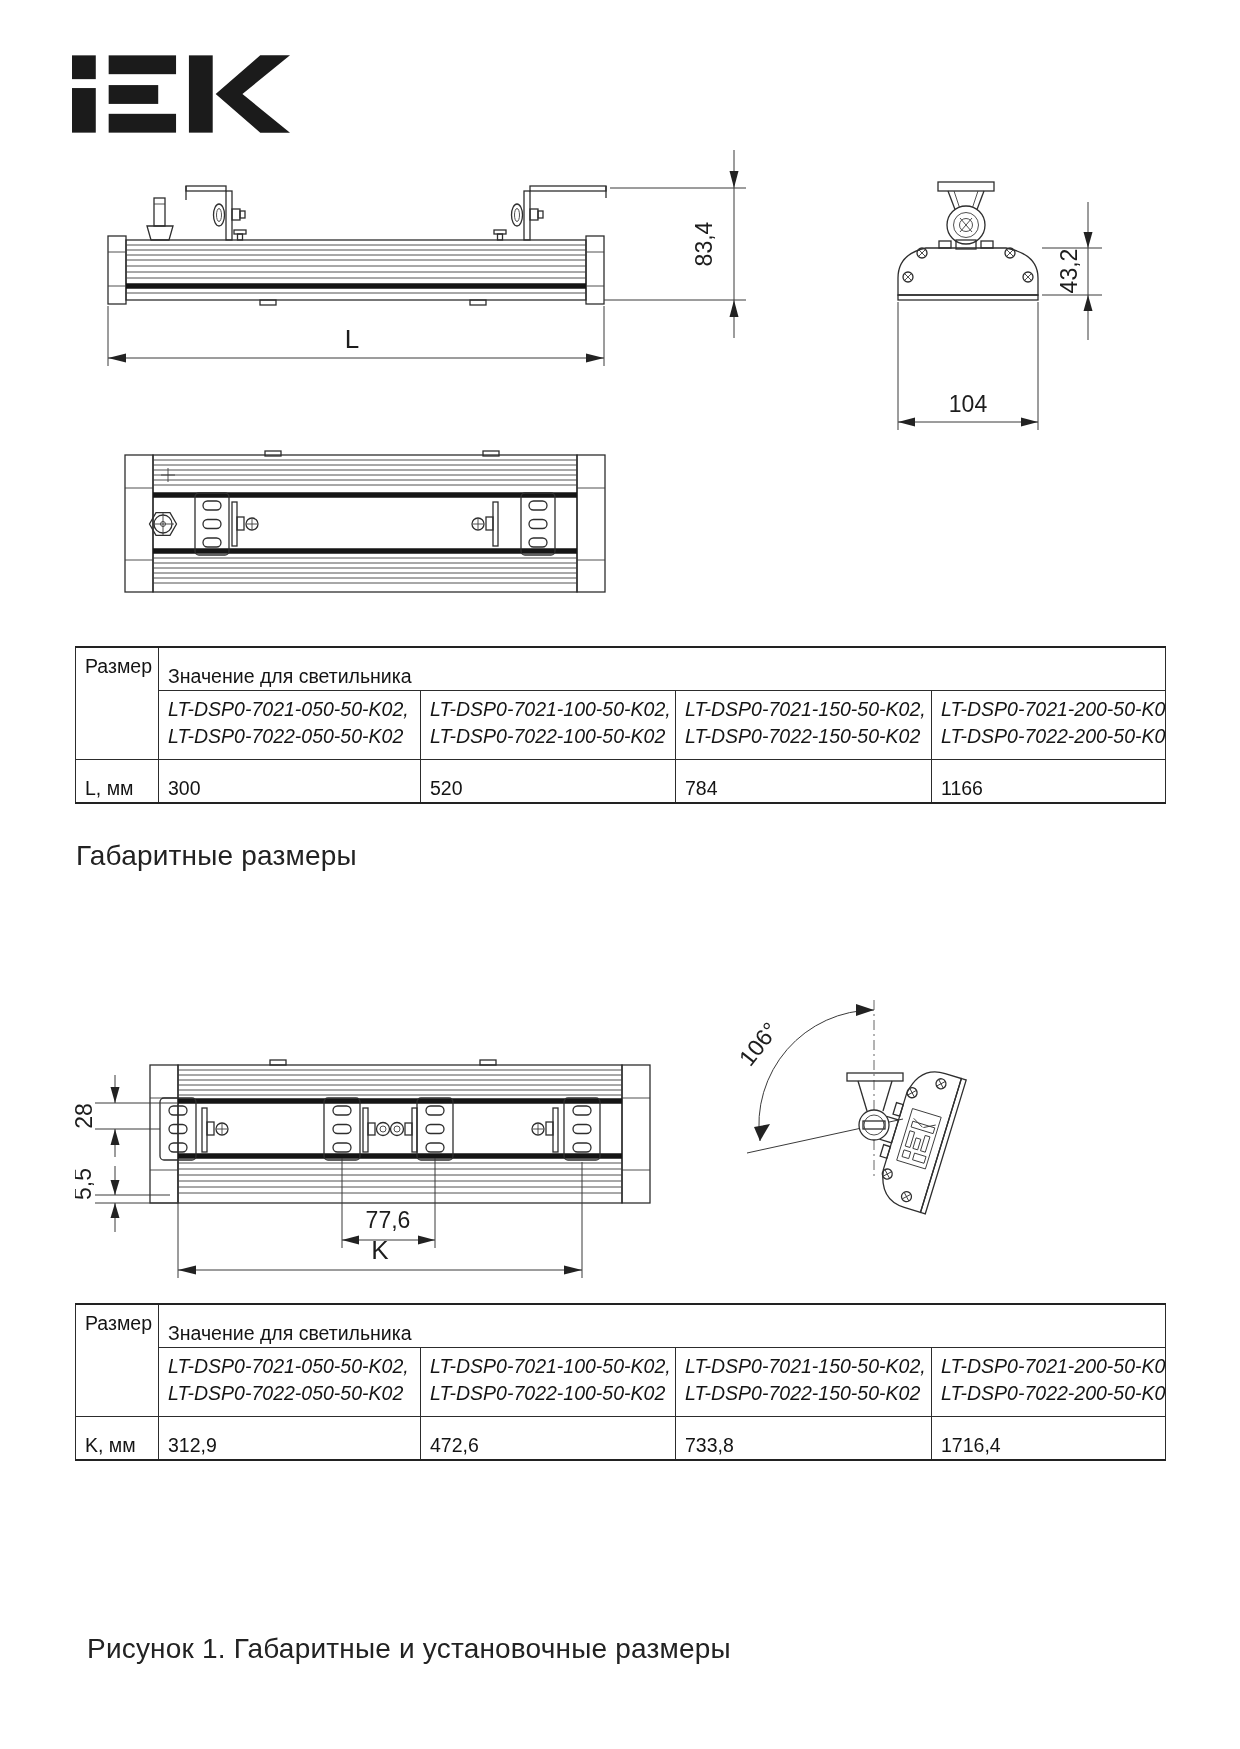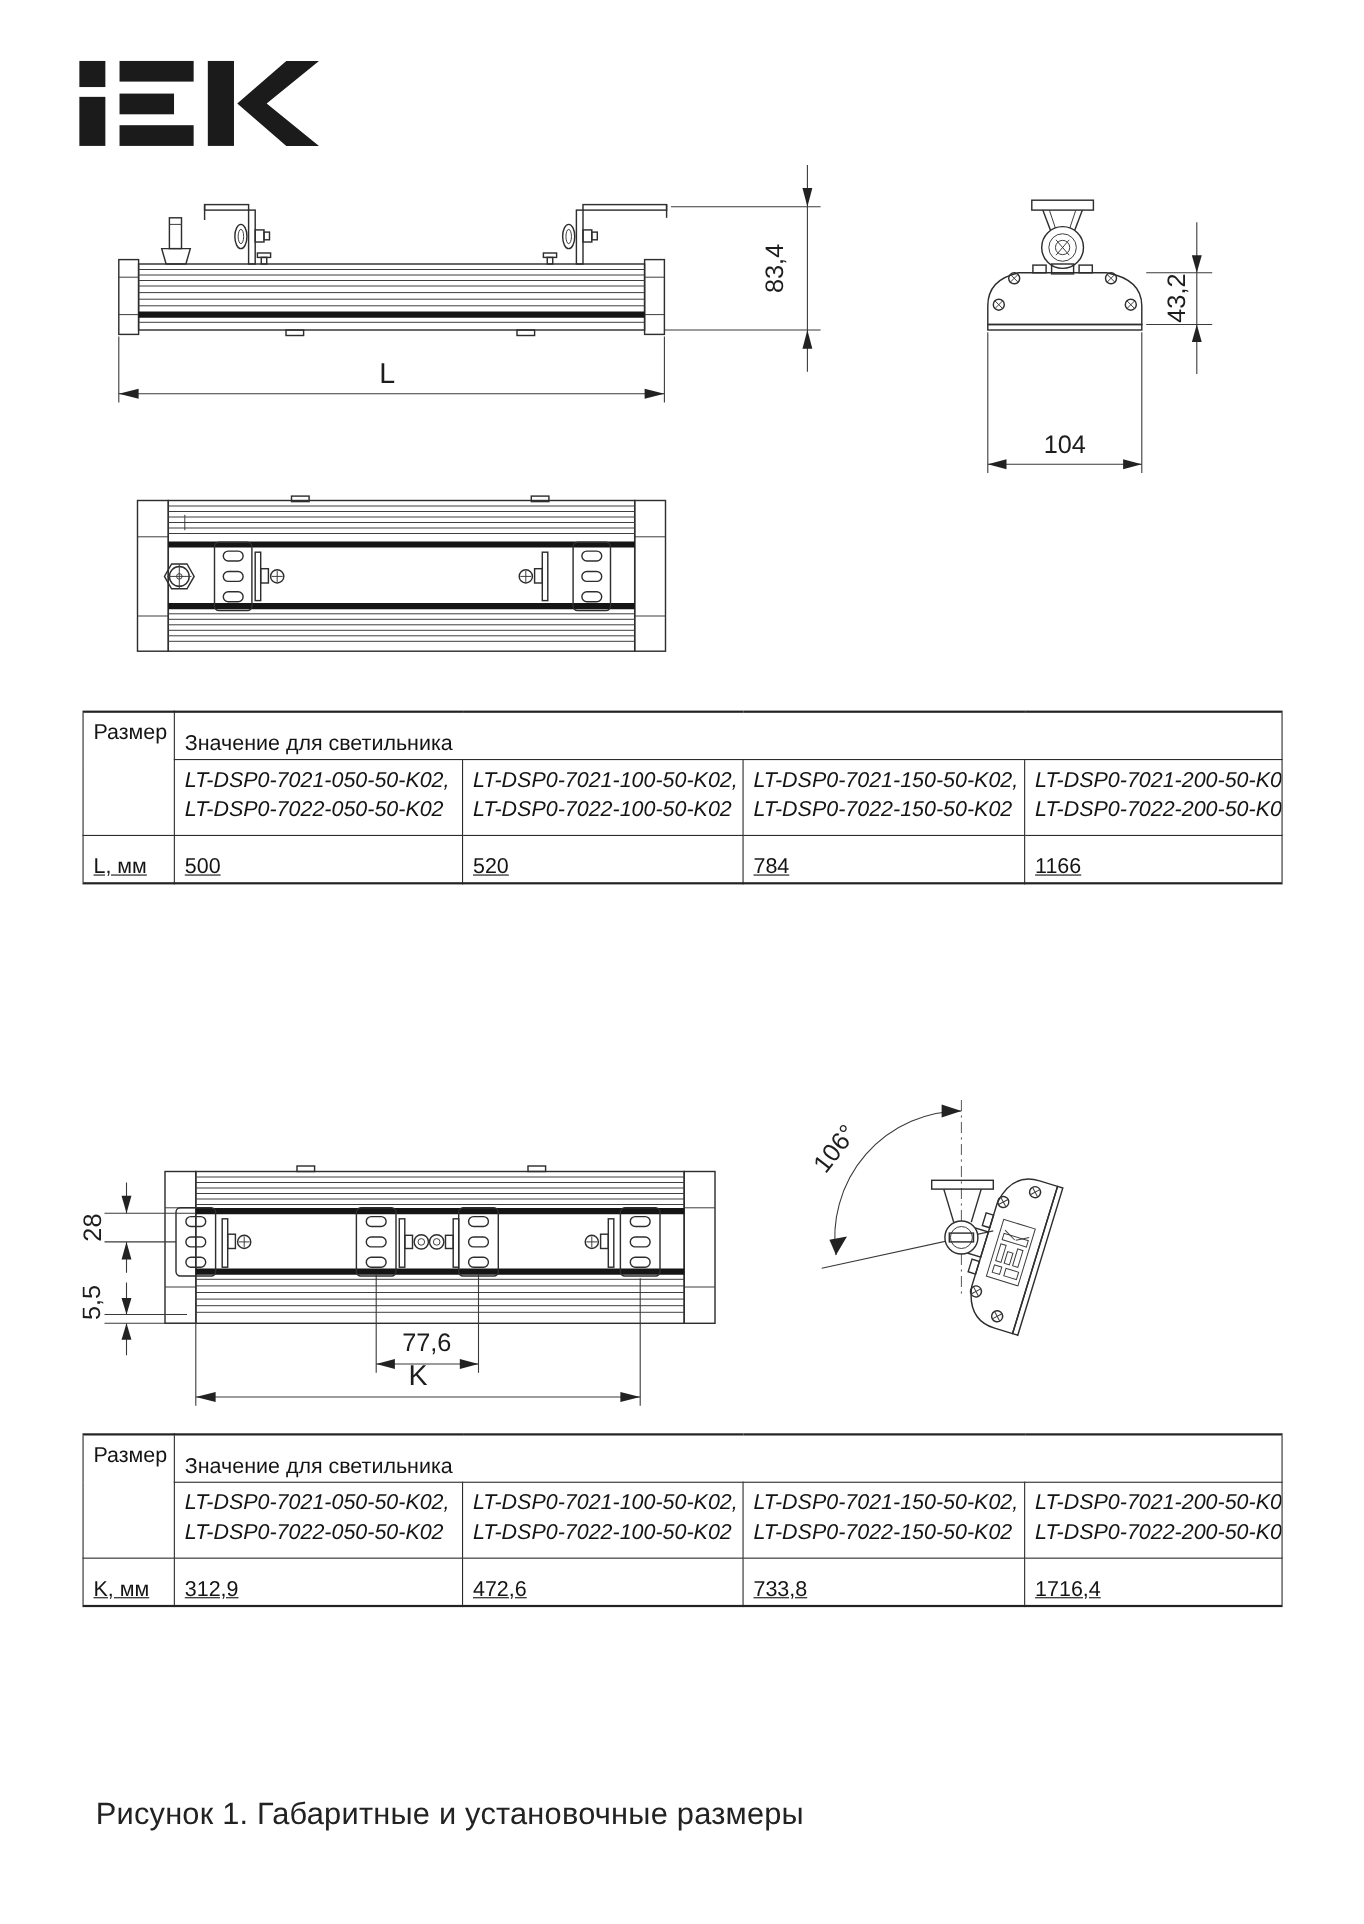--- a/index.html
+++ b/index.html
@@ -22,21 +22,21 @@
   svg .logo-fill{fill:#1b1b1b;stroke:none;}
 
   
   .dim-table{position:absolute;left:75px;width:1090px;border-collapse:collapse;table-layout:fixed;
              font-size:19.5px;color:#141414;border:2.2px solid #222;
              border-left-width:1.3px;border-right-width:1.3px;}
   .dim-table td{border:1.3px solid #2c2c2c;padding:17px 6px 2px 9px;vertical-align:middle;
                 overflow:hidden;}
   .dim-table .r-head{height:38px;}
   .dim-table .r-models{height:69px;font-style:italic;}
-  .dim-table .r-values{height:43px;text-decoration:underline;}
+  .dim-table .r-values{height:43px;}
   .dim-table .c-size{vertical-align:top;padding-top:7px;}
   .dim-table .c-model{line-height:27px;white-space:nowrap;padding-top:5px;vertical-align:top;}
 </style>
 </head>
 <body>
 
 <div id="page">
 
   <svg class="abs" style="left:72px;top:55px;" width="218" height="78" viewBox="0 0 220 78" aria-label="IEK">
     <rect class="logo-fill" x="0" y="0" width="24" height="24"></rect>
@@ -246,28 +246,29 @@
         <span>LT-DSP0-7021-150-50-K02,</span><br>
         <span>LT-DSP0-7022-150-50-K02</span>
       </td>
       <td class="c-model">
         <span>LT-DSP0-7021-200-50-K02,</span><br>
         <span>LT-DSP0-7022-200-50-K02</span>
       </td>
     </tr>
     <tr class="r-values">
       <td>L, мм</td>
-      <td>500</td>
+      <td>300</td>
       <td>520</td>
       <td>784</td>
       <td>1166</td>
     </tr>
   </tbody>
     </table>
 
+  <div class="section-label" style="left:76px;top:840px;">Габаритные размеры</div>
 
   <svg class="abs" style="left:75px;top:980px;" width="620" height="310" viewBox="0 0 620 310">
 
     <rect class="ln" x="75" y="85" width="28" height="138"></rect>
     <rect class="ln" x="547" y="85" width="28" height="138"></rect>
     <line class="thin" x1="75" y1="118" x2="103" y2="118"></line>
       <line class="thin" x1="547" y1="118" x2="575" y2="118"></line>
     <line class="thin" x1="75" y1="190" x2="103" y2="190"></line>
       <line class="thin" x1="547" y1="190" x2="575" y2="190"></line>
     <rect class="ln" x="103" y="85" width="444" height="138"></rect>

